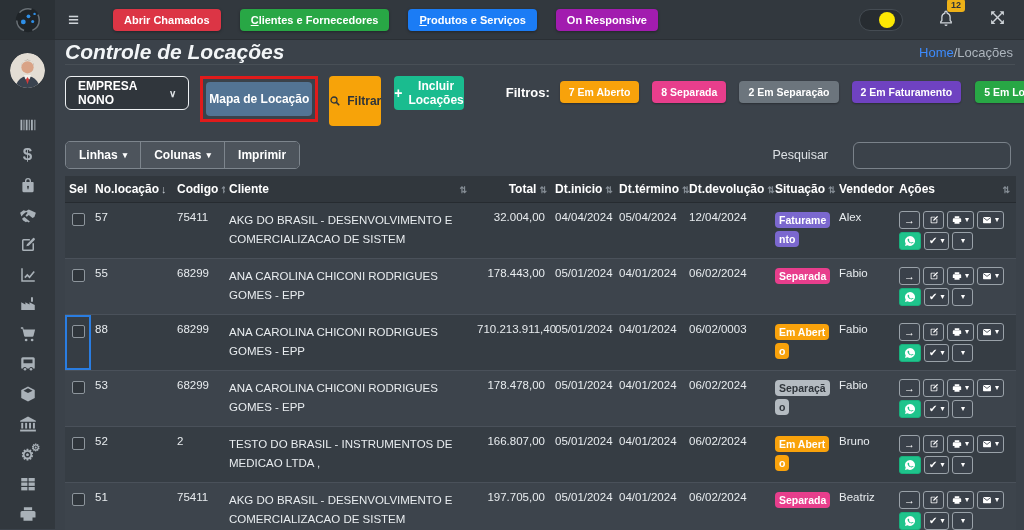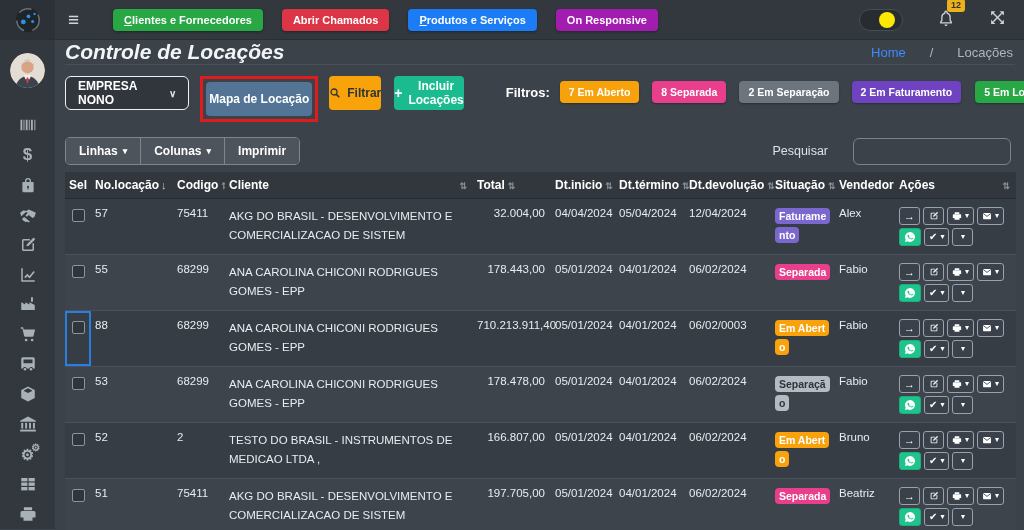--- a/index.html
+++ b/index.html
@@ -30,33 +30,33 @@
   .avatar { width:35px; height:35px; border-radius:50%; overflow:hidden; margin-bottom:22px; cursor:pointer; flex:0 0 auto; }
   .side-item { height:30px; width:100%; display:flex; align-items:center; justify-content:center; color:#a9b1b8; cursor:pointer; }
   .side-item svg { width:18px; height:18px; fill:#a9b1b8; }
   .glyph-icon { font-size:17px; font-weight:bold; color:#a9b1b8; line-height:1; }
   .gear-pair { position:relative; font-size:15px; }
   .gear-pair .g2 { font-size:10px; position:absolute; right:-6px; top:-4px; }
   .content { flex:1; display:flex; flex-direction:column; padding:0 9px 0 10px; min-width:0; }
   
   .title-row { height:51px; display:flex; align-items:center; border-bottom:1px solid rgba(255,255,255,.07); }
   .page-title { font-size:21px; font-weight:bold; font-style:italic; color:#f2f5f7; }
-  .breadcrumb { margin-left:auto; font-size:13px; color:#adb5bd; display:flex; gap:24px; align-items:center; padding-right:2px;justify-content:space-between; }
+  .breadcrumb { margin-left:auto; font-size:13px; color:#adb5bd; display:flex; gap:0; align-items:center; padding-right:2px;justify-content:space-between; }
   .breadcrumb .home { color:#3d8bfd; cursor:pointer; }
   
   .controls-row { display:flex; align-items:flex-start; margin-top:11px; }
   .company-select { height:34px; background:#30363c; border:1px solid #eef1f3; border-radius:6px;
                     color:#fff; font-weight:bold; font-size:12px; display:flex; align-items:center; gap:32px;
                     padding:0 12px; cursor:pointer; font-family:"Liberation Sans",sans-serif; }
   .chevron { font-size:10px; color:#dfe3e6; }
   .map-annotation { border:3px solid #e01b1b; padding:3px; margin-left:11px; }
   .btn { border:none; border-radius:4px; font-size:12px; font-weight:bold; cursor:pointer;
          font-family:"Liberation Sans",sans-serif; display:inline-flex; align-items:center; justify-content:center; gap:6px; }
   .btn-map { background:#537494; color:#fff; height:34px; width:106px; font-weight:600; }
-  .btn-filtrar { background:#f7a309; color:#2e343a; height:34px; width:105px; margin-left:11px; }
+  .btn-filtrar { background:#f7a309; color:#2e343a; height:50px; width:105px; margin-left:11px; }
   .btn-incluir { background:#1abc8f; color:#fff; height:34px; width:100px; margin-left:13px; }
   .plus-glyph { font-size:14px; font-weight:bold; }
   
   .filters-block { margin-left:42px; display:flex; gap:10px; padding-top:5px; }
   .filters-label { font-size:13px; font-weight:bold; color:#fff; padding-top:4px; }
   .filters-rows { display:flex; flex-direction:row; gap:9px; }
   .filters-row { display:flex; gap:13px; }
   .filters-row.second { gap:23px; margin-left:5px; }
   .fbadge { font-size:10.5px; font-weight:bold; padding:5px 9px; border-radius:4px; cursor:pointer;
             box-shadow:0 1px 2px rgba(0,0,0,.3); white-space:nowrap; }
@@ -68,21 +68,21 @@
   .tb-btn + .tb-btn { border-left:1px solid #7d858d; }
   .tb-caret { font-size:9px; }
   .search-area { margin-left:auto; display:flex; align-items:center; gap:25px; padding-right:4px; }
   .search-label { font-size:12.5px; color:#dde1e5; }
   .search-input { width:158px; height:27px; background:#3b424a; border:1px solid #7a828a; border-radius:6px;
                   color:#fff; padding:0 8px; font-family:"Liberation Sans",sans-serif; font-size:12px; }
   
   table { width:100%; border-collapse:collapse; table-layout:fixed; margin-top:7px; }
   thead th { background:#31373d; color:#fff; font-size:12px; font-weight:bold; text-align:left;
              padding:6px 4px; white-space:nowrap; cursor:pointer; border-bottom:1px solid #262b30; }
-  th.col-total { text-align:left; }
+  th.col-total { text-align:right; }
   th .sort-icon { font-size:9px; color:#868e96; margin-left:3px; }
   th .sort-desc { font-size:11px; color:#c2c9cf; margin-left:2px; }
   th.sort-far { position:relative; }
   th.sort-far .sort-icon { position:absolute; right:6px; top:9px; }
   tbody tr { border-bottom:1px solid #4a515a; background:#3d444c; }
   tbody tr.alt { background:#363d44; }
   td { font-size:11.5px; color:#e8ecef; padding:8px 4px 5px 4px; vertical-align:top; }
   td.col-total { text-align:right; padding-right:6px; }
   td.col-cliente { line-height:1.65; }
   .row-checkbox { appearance:none; -webkit-appearance:none; width:13px; height:13px; border:1.5px solid #8d959c;
@@ -112,22 +112,22 @@
       <circle cx="16" cy="16" r="12" fill="none" stroke="#6a7177" stroke-width="1.6" stroke-dasharray="14 9"></circle>
       <circle cx="11" cy="18" r="2.6" fill="#2e8fe8"></circle>
       <circle cx="16.5" cy="12" r="2" fill="#2e8fe8"></circle>
       <circle cx="21" cy="17.5" r="1.6" fill="#2e8fe8"></circle>
       <circle cx="23" cy="9.5" r="1.3" fill="#2e8fe8"></circle>
     </svg>
   </div>
   <div class="topbar-main">
     <button class="hamburger">≡</button>
     <div class="nav-btns">
+        <button class="nav-btn" style="background: rgb(220, 53, 69);">Abrir Chamados</button>
         <button class="nav-btn" style="background: rgb(40, 167, 69);"><u>C</u>lientes e Fornecedores</button>
-        <button class="nav-btn" style="background: rgb(220, 53, 69);">Abrir Chamados</button>
         <button class="nav-btn" style="background: rgb(27, 124, 245);"><u>P</u>rodutos e Serviços</button>
         <button class="nav-btn" style="background: #a21caf;">On Responsive</button>
       </div>
     <div class="topbar-right">
       <div class="toggle">
         <div class="toggle-knob"></div>
       </div>
       <div class="bell-wrap">
         <svg width="18" height="20" viewBox="0 0 24 24">
           <path d="M12 3a1.5 1.5 0 0 1 1.5 1.5v.9a5.6 5.6 0 0 1 4 5.4v4.4L19 17v1.5H5V17l1.5-1.8v-4.4a5.6 5.6 0 0 1 4-5.4v-.9A1.5 1.5 0 0 1 12 3z" fill="none" stroke="#cfd4d9" stroke-width="1.7"></path>

